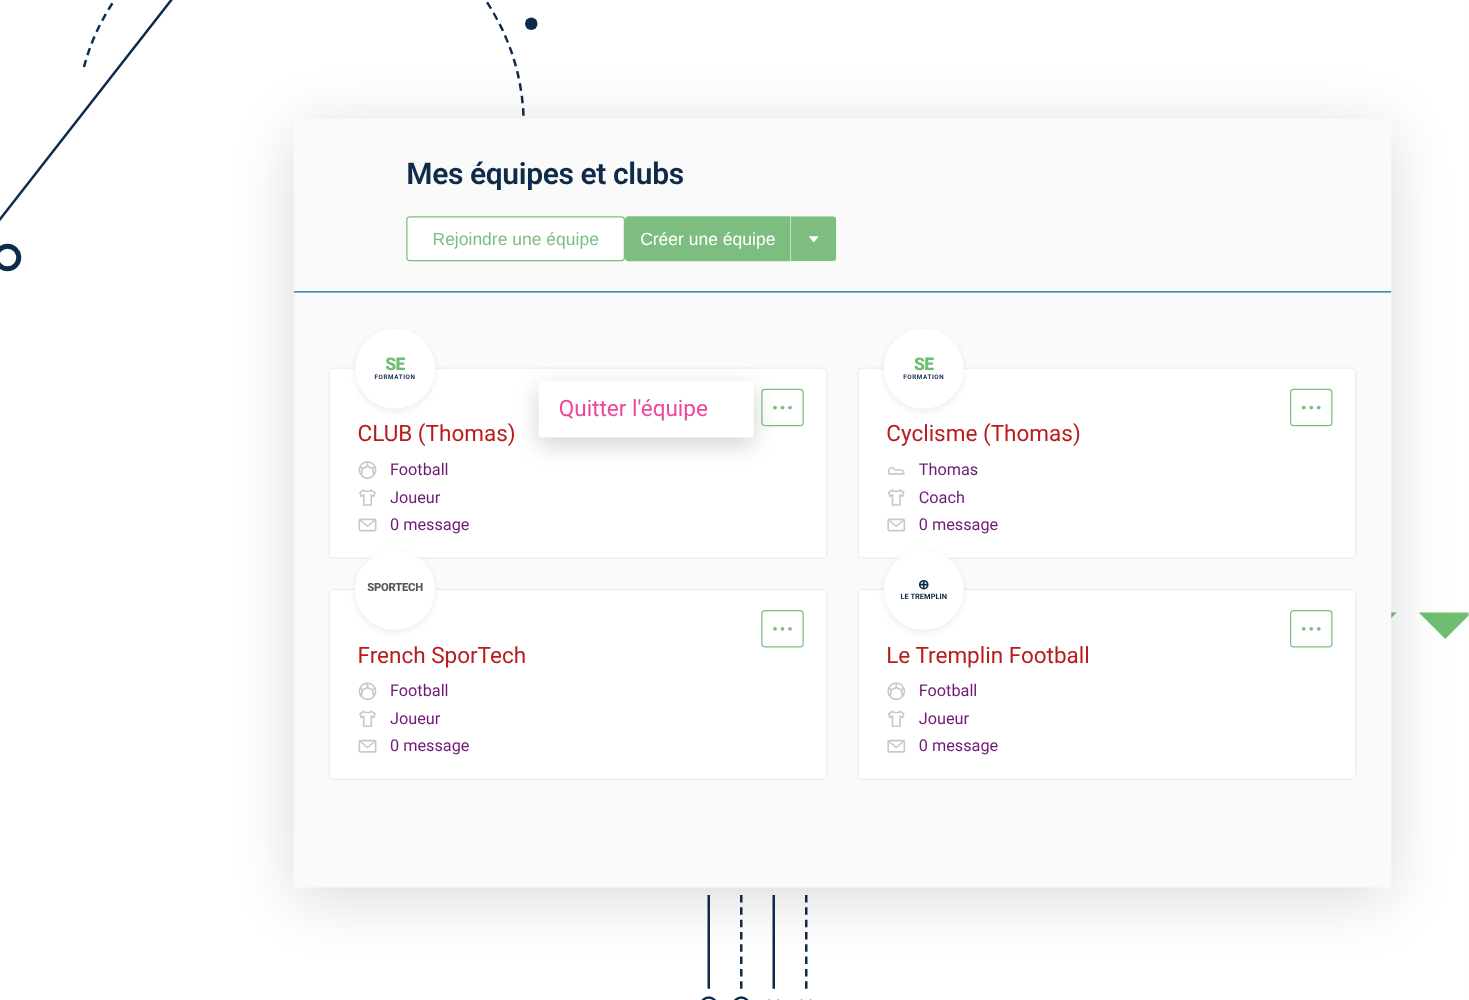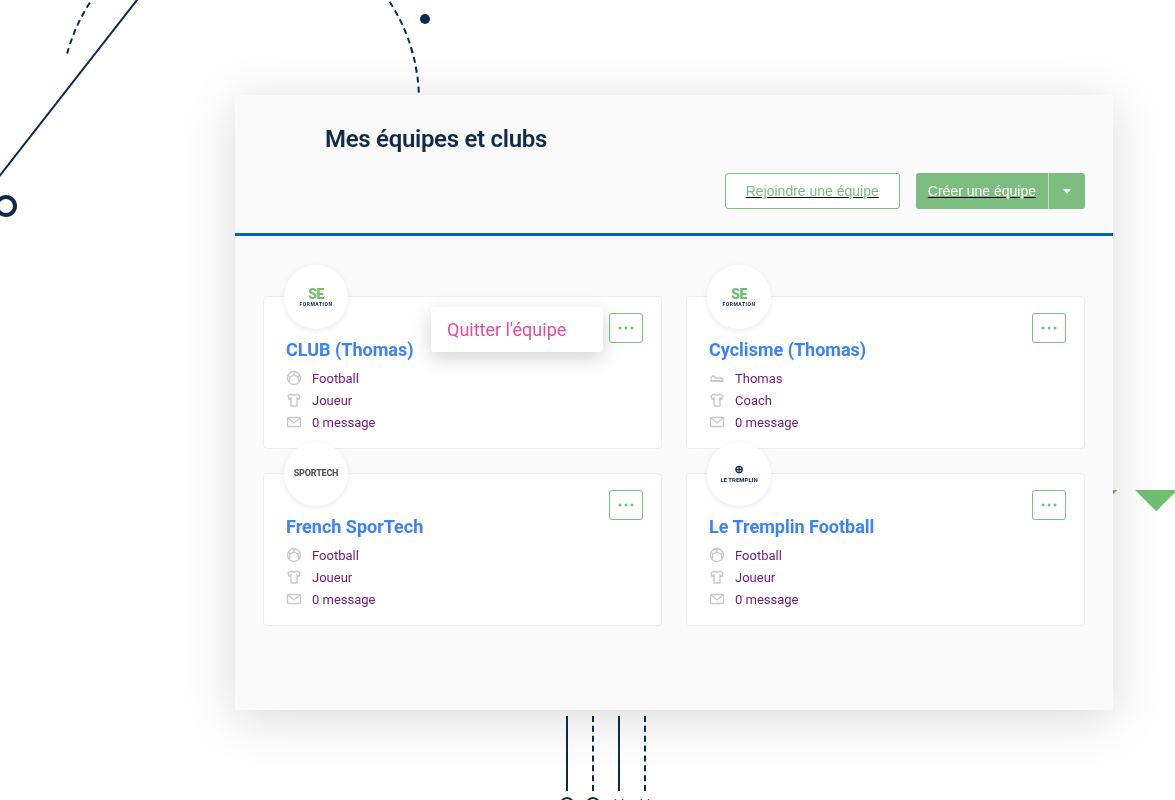--- a/index.html
+++ b/index.html
@@ -129,38 +129,36 @@
       width: 878px;
       height: 615px;
       background: #fafafa;
       box-shadow: 0 8px 48px rgba(0,0,0,0.15);
       z-index: 1;
       overflow: hidden;
     }
 
     .panel-header {
       padding: 30px 28px 24px 90px;
-      border-bottom: 3px solid #0369a1;
+      border-bottom: 1px solid #0369a1;
       display: flex;
       flex-direction: column;
       gap: 20px;
     }
 
     .page-title {
       font-size: 24px;
       font-weight: 600;
       color: #0F2B4A;
       letter-spacing: -0.3px;
     }
 
     .header-actions {
       display: flex;
-      gap: 16px;
-      justify-content: flex-end;
-      text-decoration: underline;
+      justify-content: flex-start;
     }
 
     .btn-outline {
       border: 1px solid #7DBE80;
       color: #7DBE80;
       background: #fff;
       padding: 9px 20px;
       border-radius: 3px;
       font-size: 14px;
       cursor: pointer;
@@ -270,22 +268,22 @@
       align-items: center;
       justify-content: center;
       font-size: 16px;
       letter-spacing: 2px;
       line-height: 1;
     }
     .card-menu-btn svg { fill: #7DBE80; }
 
     .team-name {
       font-size: 18px;
-      font-weight: 700;
-      color: #3b82f6;
+      font-weight: 400;
+      color: #b91c1c;
       margin-top: 24px;
       margin-bottom: 10px;
     }
 
     .meta-row {
       display: flex;
       align-items: flex-end;
       gap: 10px;
       color: #701a75;
       font-size: 13px;

